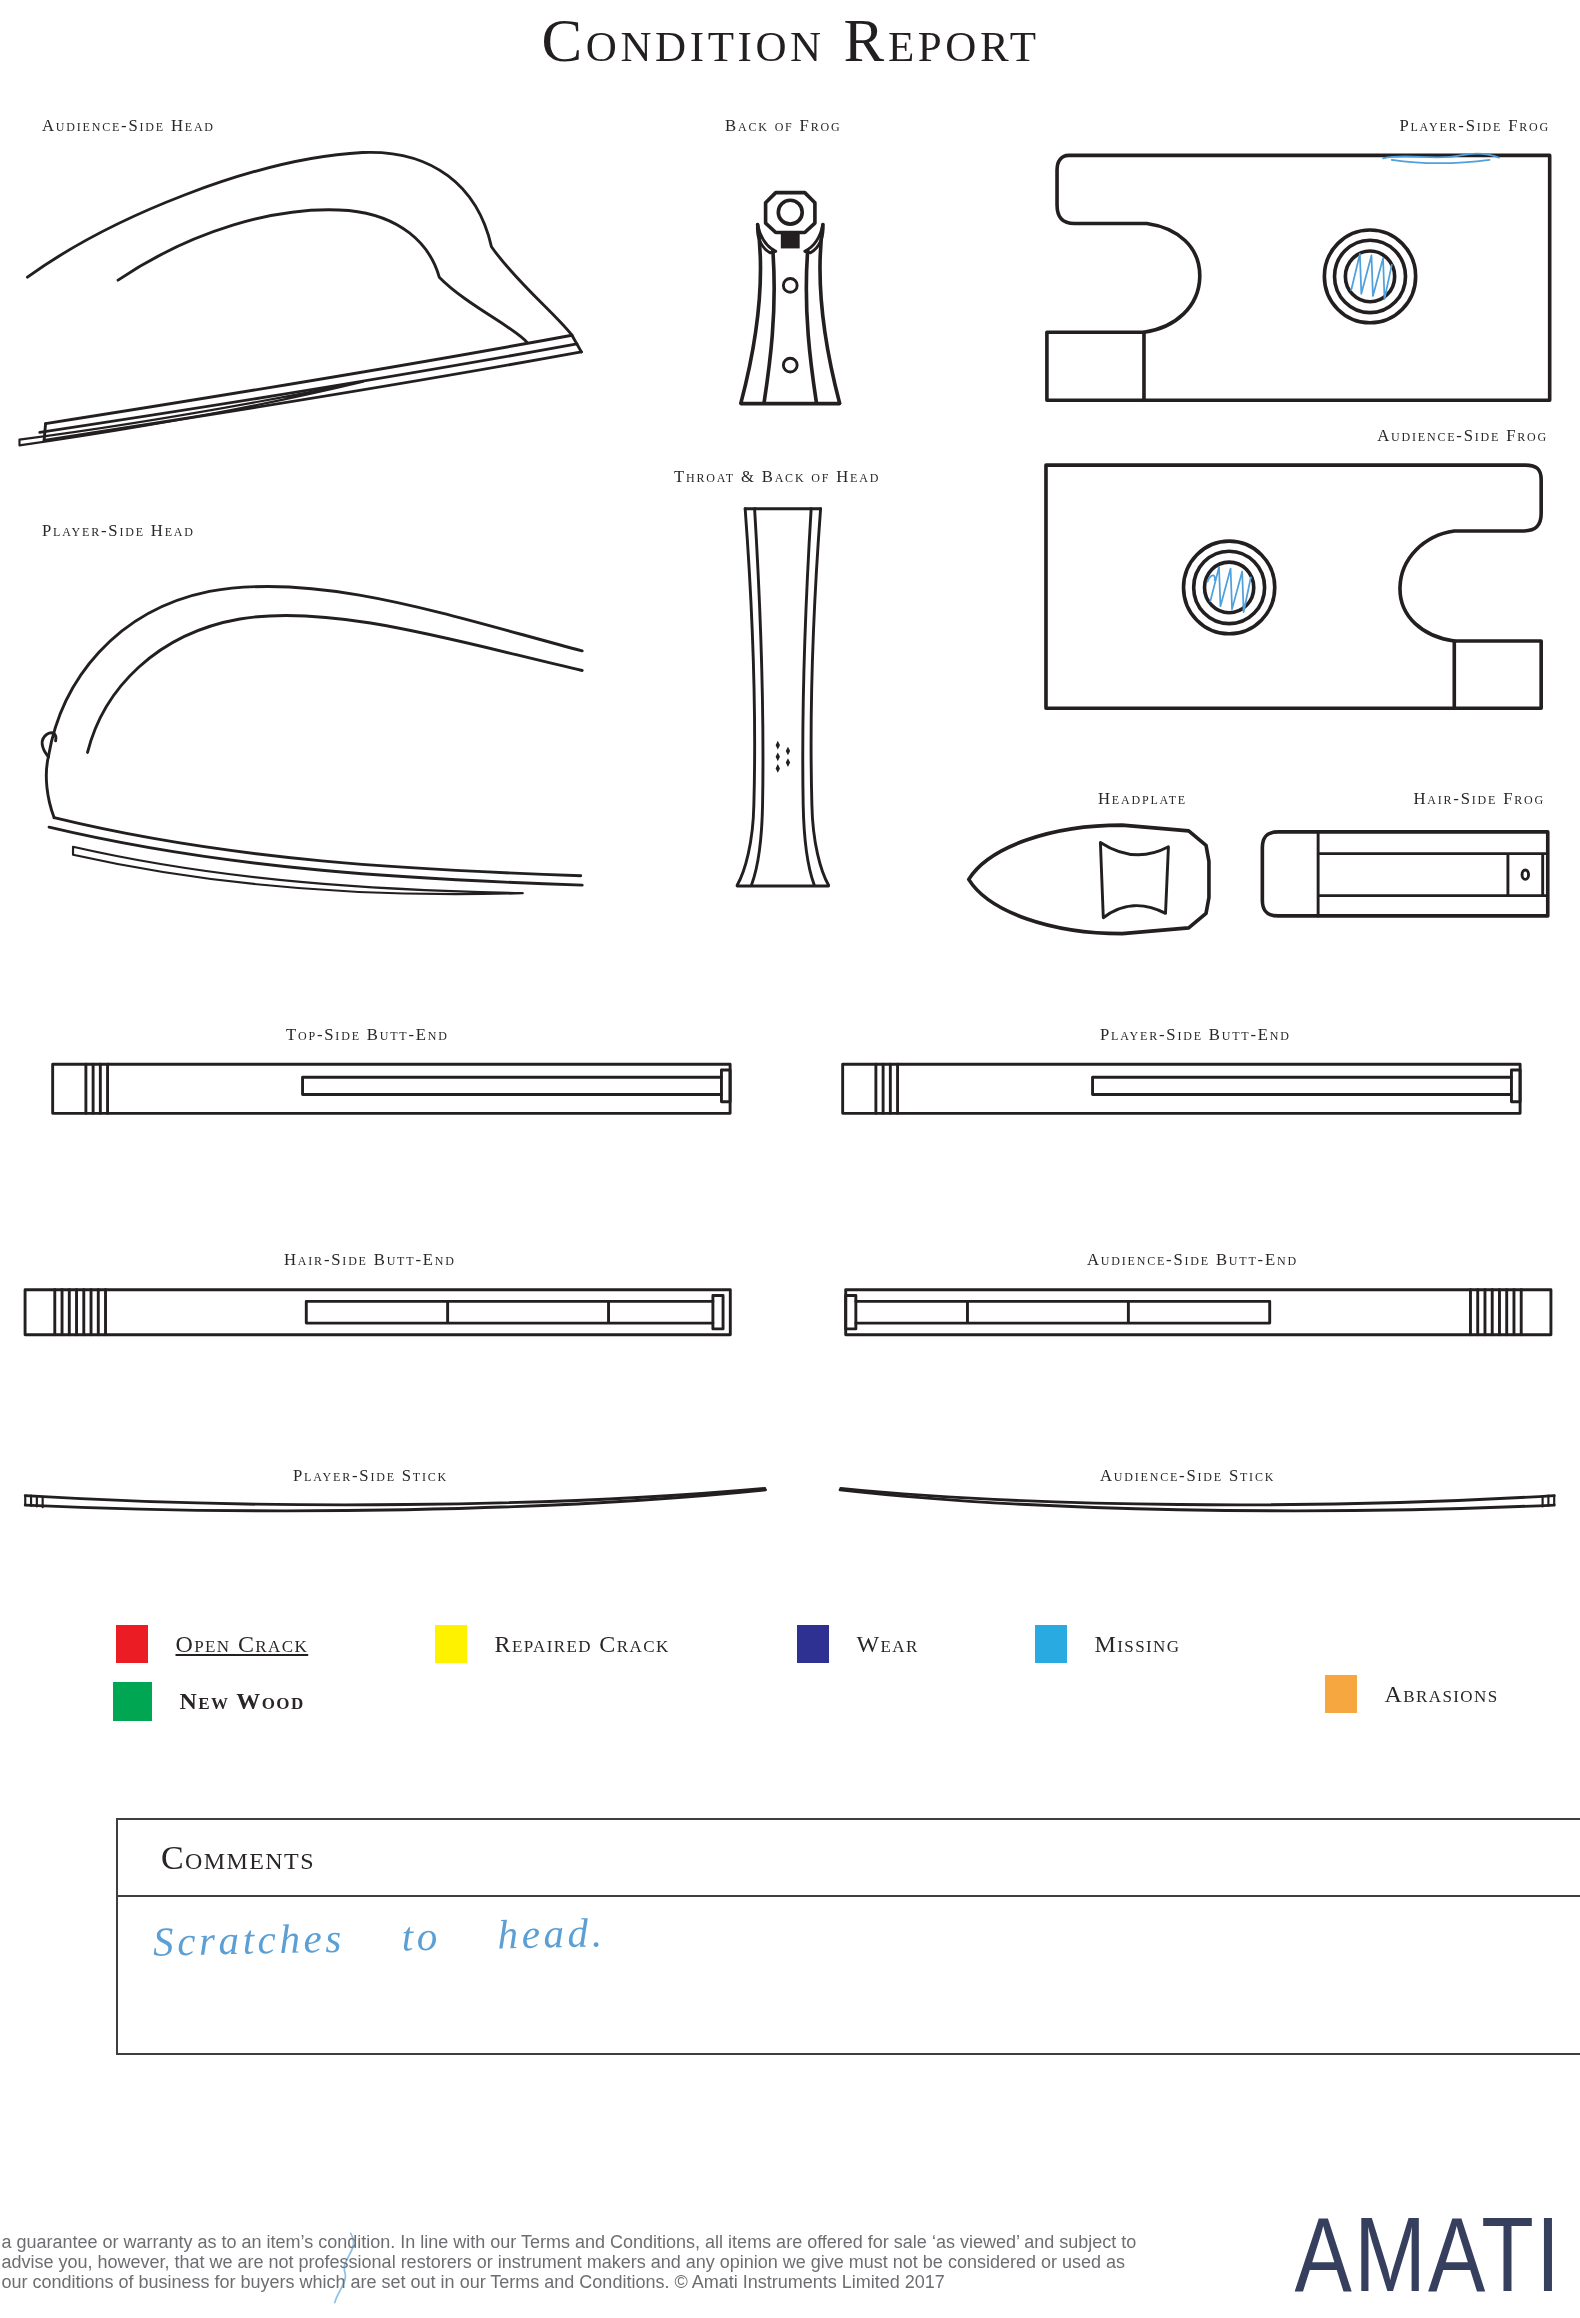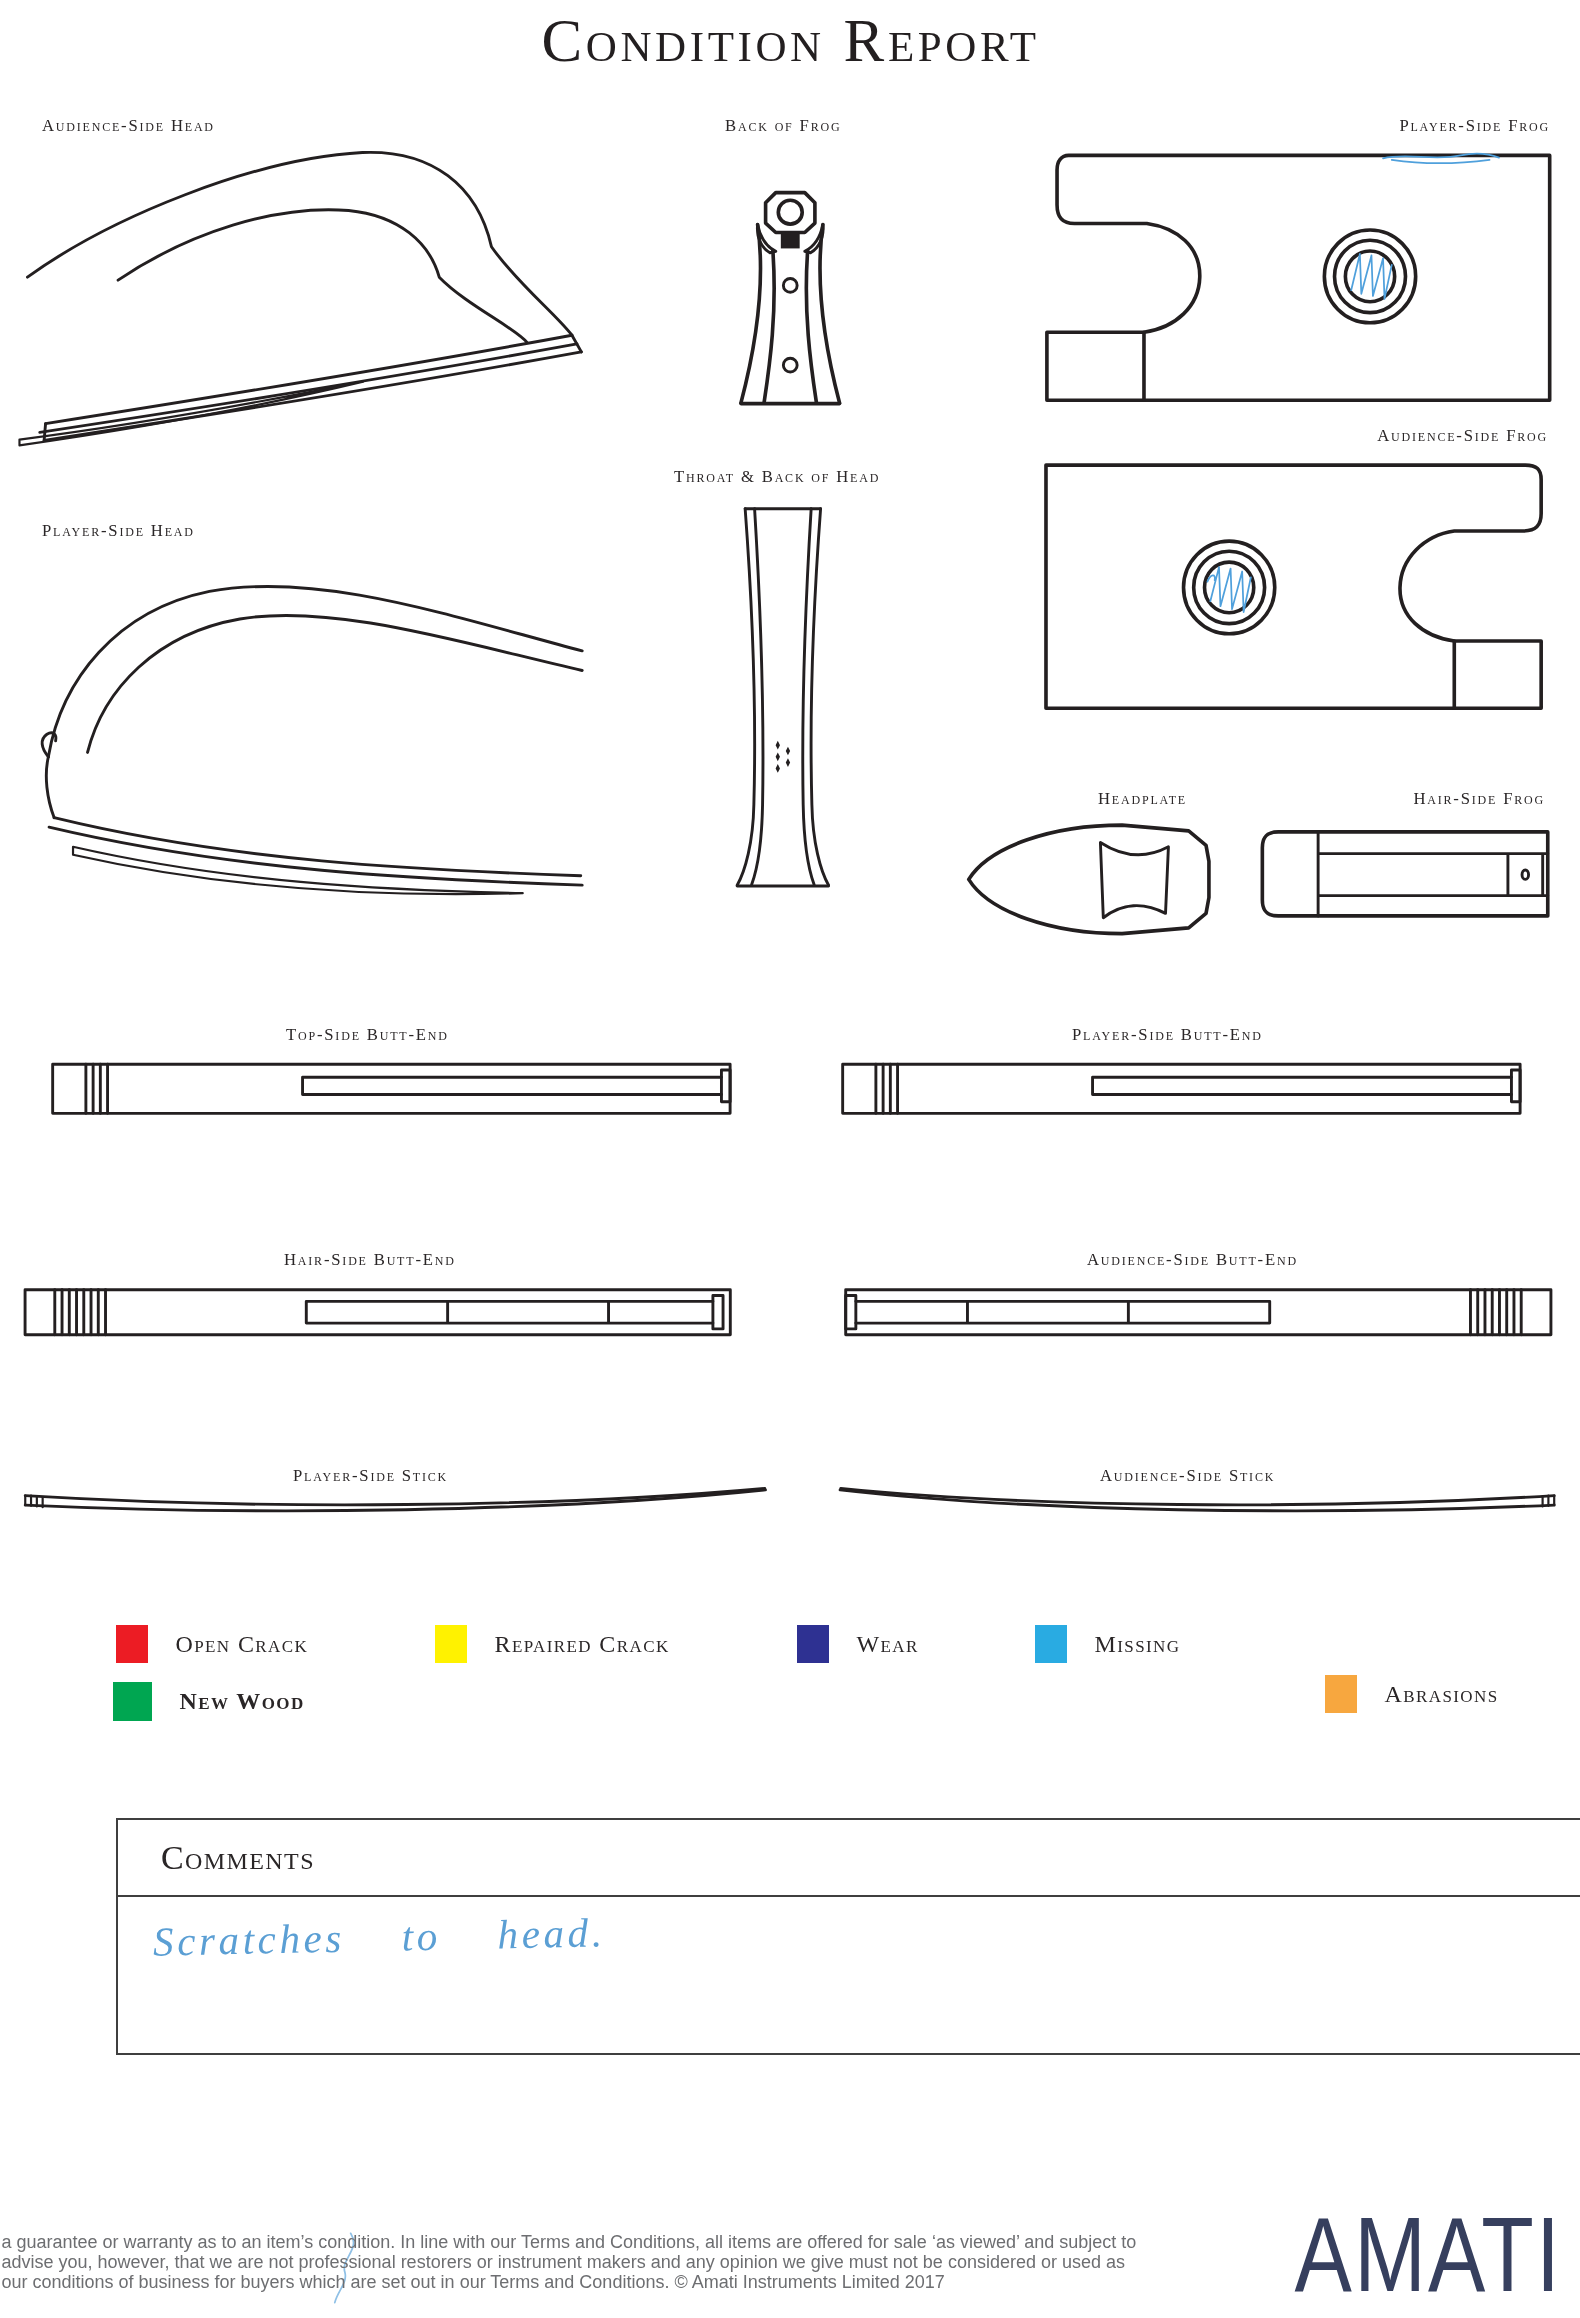--- a/index.html
+++ b/index.html
@@ -38,21 +38,21 @@
 
   <div class="abs label" style="left:42px;top:116px;">Audience-Side Head</div>
   <div class="abs label" style="left:725px;top:116px;">Back of Frog</div>
   <div class="abs label" style="right:31px;top:116px;">Player-Side Frog</div>
   <div class="abs label" style="right:33px;top:426px;">Audience-Side Frog</div>
   <div class="abs label" style="left:674px;top:467px;">Throat &amp; Back of Head</div>
   <div class="abs label" style="left:42px;top:521px;">Player-Side Head</div>
   <div class="abs label" style="left:1098px;top:789px;">Headplate</div>
   <div class="abs label" style="right:36px;top:789px;">Hair-Side Frog</div>
   <div class="abs label" style="left:286px;top:1025px;">Top-Side Butt-End</div>
-  <div class="abs label" style="left:1072px;top:1025px;">Player-Side Butt-End</div>
+  <div class="abs label" style="left:1100px;top:1025px;">Player-Side Butt-End</div>
   <div class="abs label" style="left:284px;top:1250px;">Hair-Side Butt-End</div>
   <div class="abs label" style="left:1087px;top:1250px;">Audience-Side Butt-End</div>
   <div class="abs label" style="left:293px;top:1466px;">Player-Side Stick</div>
   <div class="abs label" style="left:1100px;top:1466px;">Audience-Side Stick</div>
 
   <svg class="abs art" style="left:14.5px;top:138px;" width="573" height="319" viewBox="0 0 790 440">
     <path class="w4" d="M 17,192 C 130,110 330,28 479,20 C 575,16 638,66 657,150 C 692,200 745,242 768,272"></path>
     <path class="w4" d="M 142,196 C 240,130 360,92 460,100 C 530,107 572,145 585,192 C 622,230 690,262 706,282"></path>
     <path class="w4" d="M 768,272 C 520,318 270,358 42,394"></path>
     <path class="w4" d="M 775,284 C 522,330 272,370 34,406"></path>
@@ -160,21 +160,21 @@
     <path class="w4" d="M 10,33 C 340,48 740,42 1031,12"></path>
     <path class="thin" d="M 10,20 V 33 M 18,20 V 34 M 26,21 V 35 M 34,22 V 36"></path>
   </svg>
 
   <svg class="abs art" style="left:835px;top:1481px;" width="725" height="38" viewBox="0 0 1000 52">
     <path class="w4" d="M 992,20 C 660,40 270,36 8,10"></path>
     <path class="w4" d="M 992,33 C 660,48 270,42 7,12"></path>
     <path class="thin" d="M 992,20 V 33 M 984,20 V 34 M 976,21 V 35"></path>
   </svg>
 
-  <div class="abs legend-item" style="left:116px;top:1625px;">
+  <div class="abs legend-item" style="left:116px;top:1625px;text-decoration:underline;">
     <span class="swatch" style="background: rgb(236, 28, 36);"></span>
     <span class="legend-label">Open Crack</span>
   </div>
   <div class="abs legend-item" style="left:435px;top:1625px;">
     <span class="swatch" style="background: rgb(255, 242, 0);"></span>
     <span class="legend-label">Repaired Crack</span>
   </div>
   <div class="abs legend-item" style="left:797px;top:1625px;">
     <span class="swatch" style="background: rgb(46, 49, 146);"></span>
     <span class="legend-label">Wear</span>

